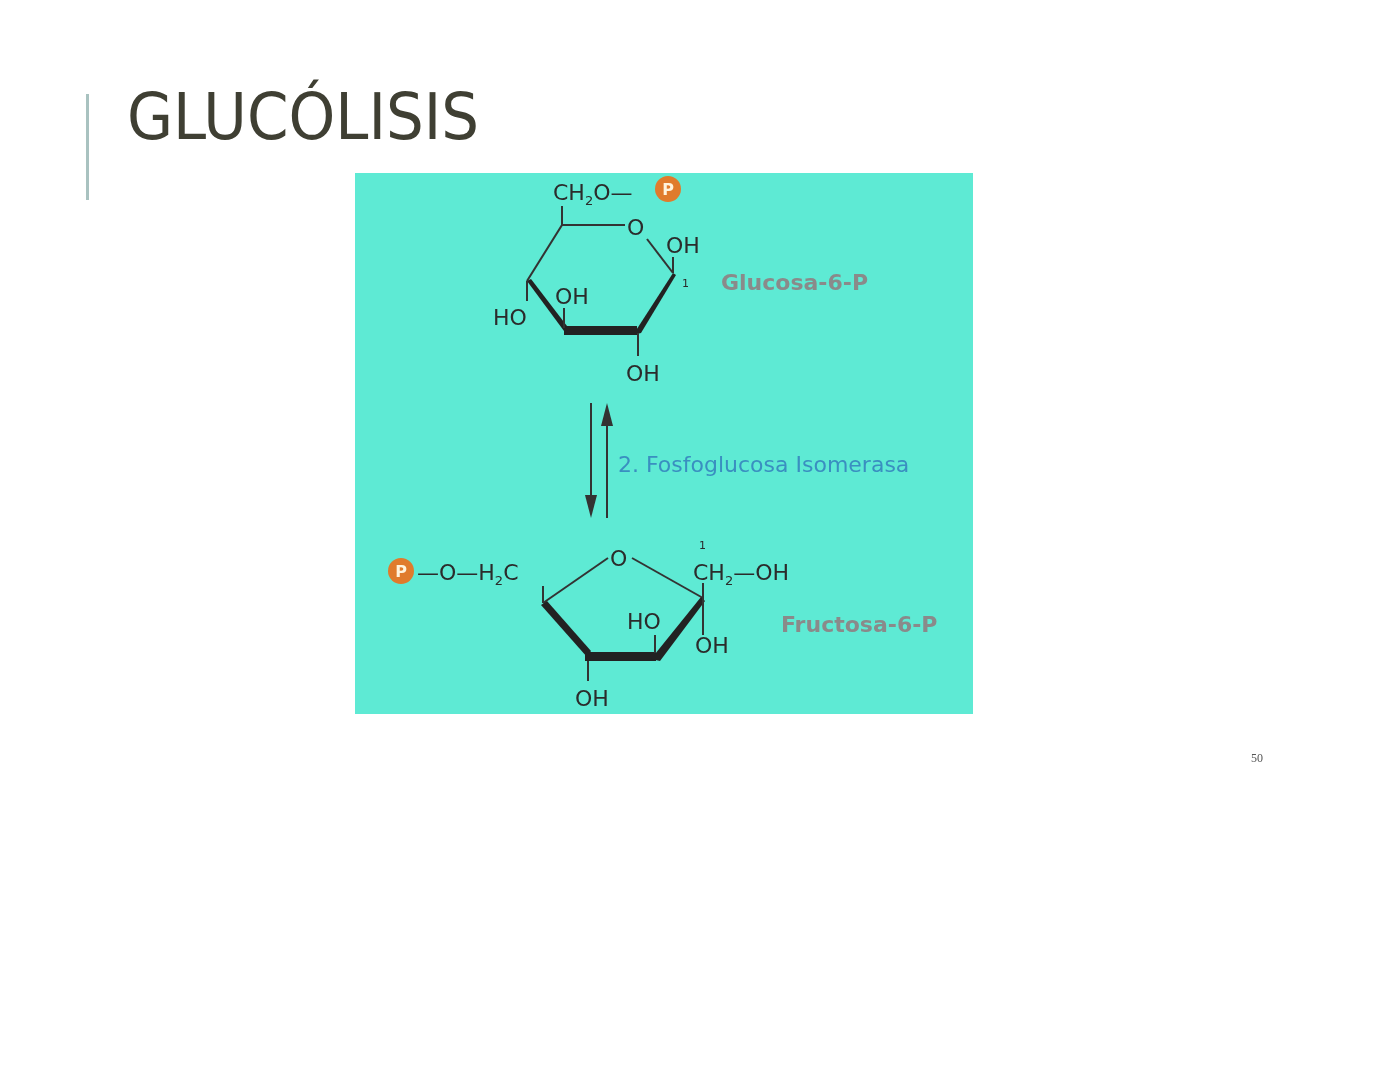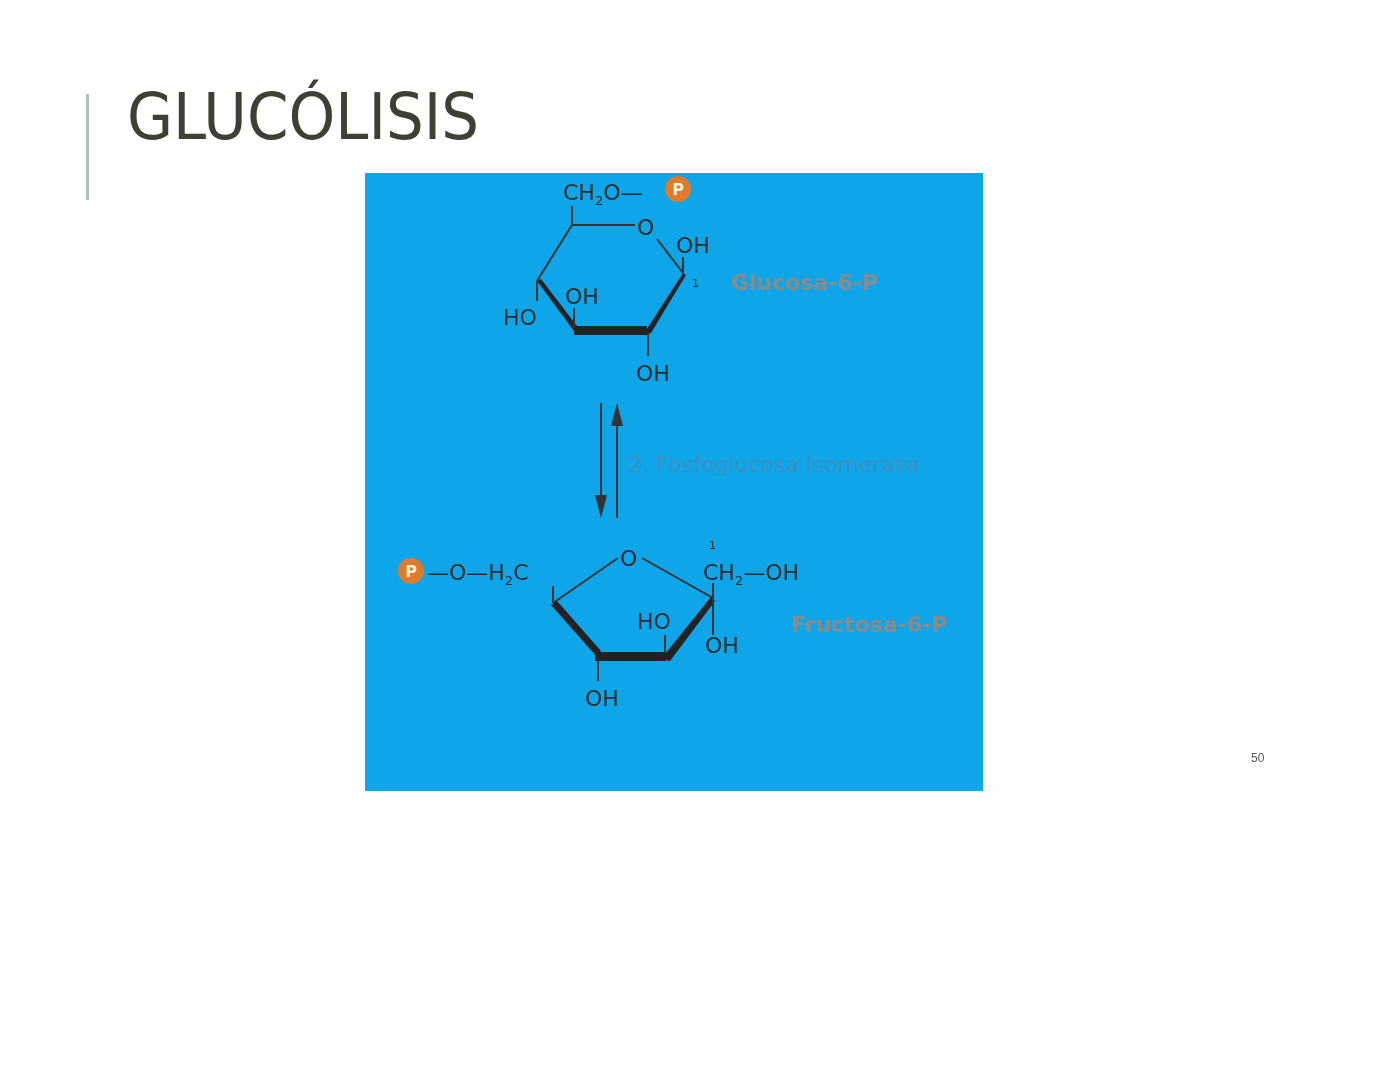--- a/index.html
+++ b/index.html
@@ -9,28 +9,28 @@
   }
   .accent-bar {
     position:absolute; left:86px; top:94px; width:3px; height:106px; background:#a9c2c0;
   }
   .slide-title {
     position:absolute; left:127px; top:80px; font-size:64px; letter-spacing:0px;
     color:#3f3f33; font-family: "DejaVu Sans", sans-serif; font-weight:normal;
     transform: scaleX(0.93); transform-origin:left top;
   }
   .figure {
-    position:absolute; left:365px; top:173px; width:618px; height:618px; background:#0ea5e9;
+    position:absolute; left:355px; top:173px; width:618px; height:541px; background:#5eead4;
   }
   .figure svg { position:absolute; left:0; top:0; }
   .chem { font-family: "DejaVu Sans", sans-serif; fill:#2b2b2b; }
   .label-gray { font-family: "DejaVu Sans", sans-serif; fill:#8a8a8a; font-weight:bold; }
   .label-blue { font-family: "DejaVu Sans", sans-serif; fill:#3a8fc0; }
   .page-number {
-    position:absolute; left:1251px; top:751px; font-size:12px; color:#555; font-family:Liberation Sans, sans-serif;
+    position:absolute; left:1251px; top:751px; font-size:12px; color:#555; font-family:Liberation Serif, serif;
   }
 </style>
 </head>
 <body>
 
 <div class="accent-bar"></div>
 <div class="slide-title">GLUCÓLISIS</div>
 
 <div class="figure">
   <svg width="618" height="541" viewBox="0 0 618 541">

